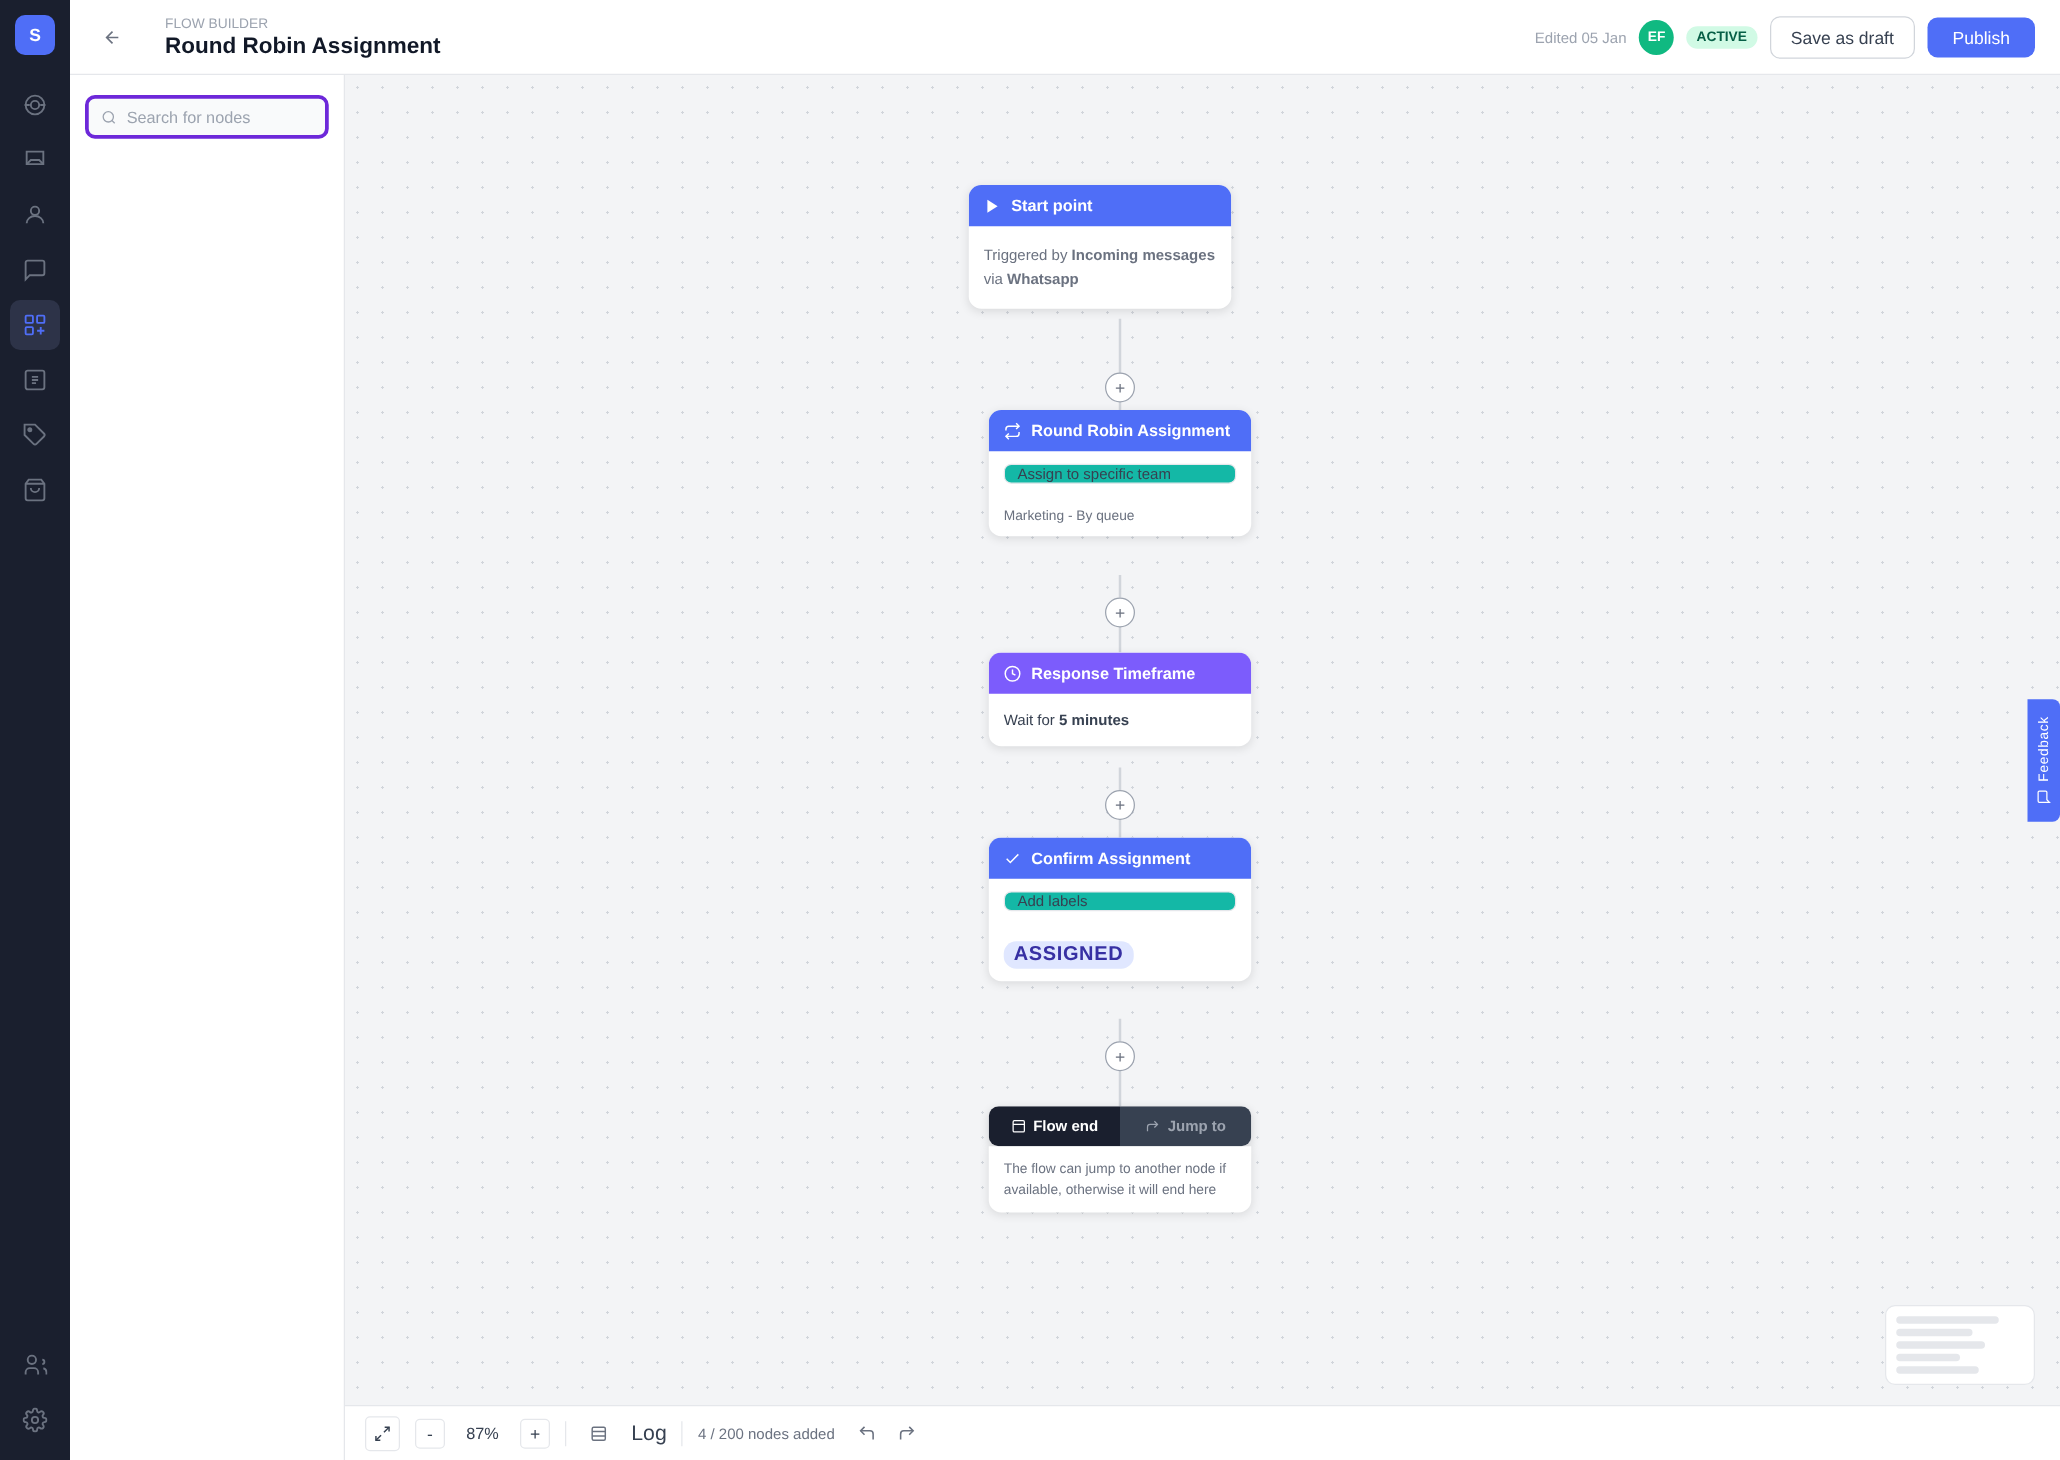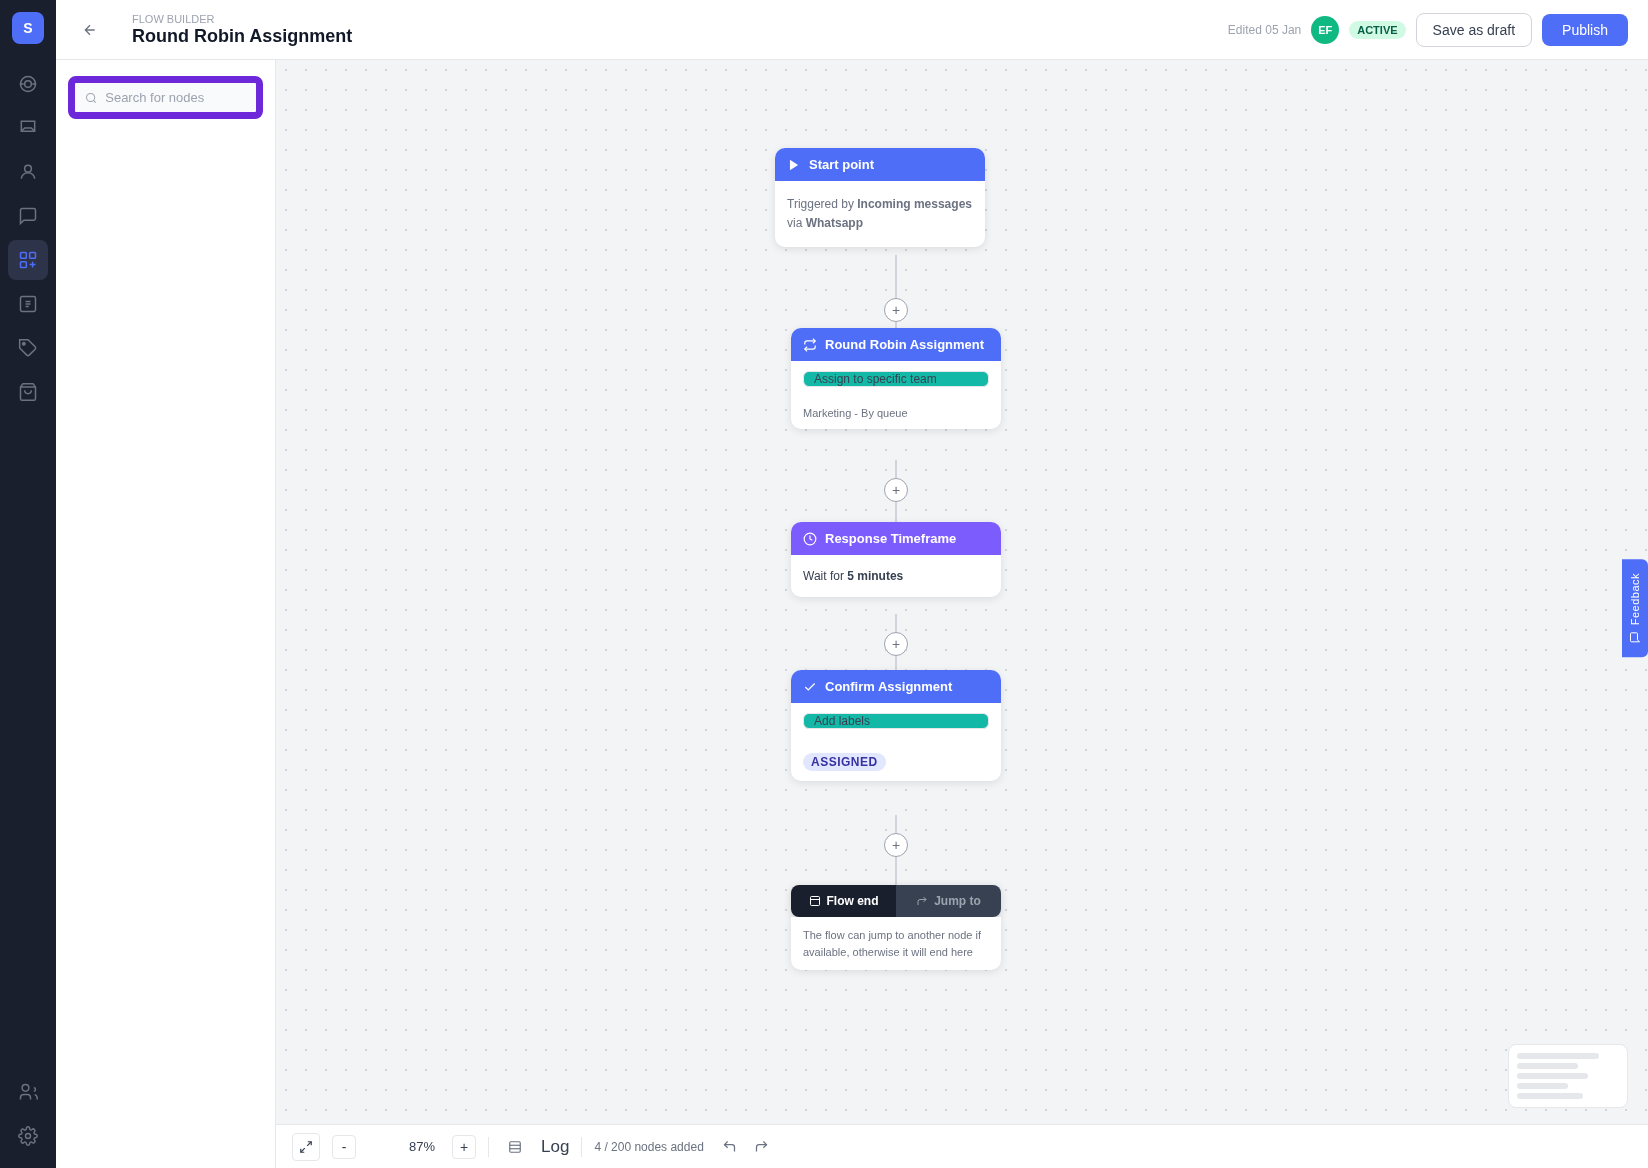--- a/index.html
+++ b/index.html
@@ -92,21 +92,21 @@
     
     .left-panel {
       width: 220px;
       background: white;
       border-right: 1px solid #e5e7eb;
       padding: 16px 12px;
       flex-shrink: 0;
     }
     .search-input-wrap {
       display: flex; align-items: center;
-      border: 7px solid #6d28d9;
+      border: 3px solid #6d28d9;
       border-radius: 8px; padding: 7px 10px;
       gap: 8px; background: #f9fafb;
     }
     .search-input-wrap input {
       border: none; background: transparent;
       font-size: 13px; color: #374151; outline: none; width: 100%;
     }
     .search-input-wrap input::placeholder { color: #9ca3af; }
 
     
@@ -169,21 +169,21 @@
       font-size: 14px; color: #6b7280;
       position: absolute;
       left: 50%;
       transform: translateX(-50%);
       z-index: 10;
     }
 
     
     .tag-assigned {
       background: #e0e7ff; color: #3730a3;
-      font-size: 12px; font-weight: 600;
+      font-size: 16px; font-weight: 600;
       padding: 2px 8px; border-radius: 10px;
       display: inline-block; margin-top: 4px;
       text-transform: uppercase; letter-spacing: 0.5px;
     }
 
     
     .flow-end-tabs {
       display: flex;
       width: 210px;
       border-radius: 8px;
@@ -218,21 +218,21 @@
       display: flex; align-items: center;
       padding: 0 16px; gap: 12px;
     }
     .zoom-btn {
       width: 24px; height: 24px;
       border: 1px solid #e5e7eb; border-radius: 4px;
       background: white; cursor: pointer;
       display: flex; align-items: center; justify-content: center;
       font-size: 14px; color: #374151;
     }
-    .zoom-level { font-size: 13px; color: #374151; min-width: 36px; text-align: center; margin-left: 36px; }
+    .zoom-level { font-size: 13px; color: #374151; min-width: 36px; text-align: center; }
     .bottom-divider { width: 1px; height: 20px; background: #e5e7eb; }
     .bottom-label { font-size: 17px; color: #374151; }
     .node-count { font-size: 12px; color: #6b7280; }
     .undo-redo { display: flex; gap: 4px; }
     .icon-btn {
       width: 28px; height: 28px;
       display: flex; align-items: center; justify-content: center;
       cursor: pointer; color: #6b7280; border-radius: 4px;
     }
     .expand-btn {

